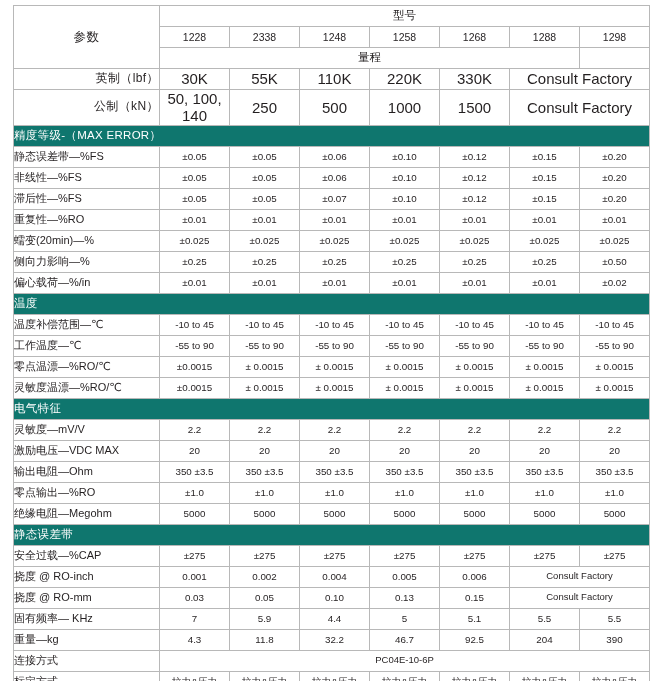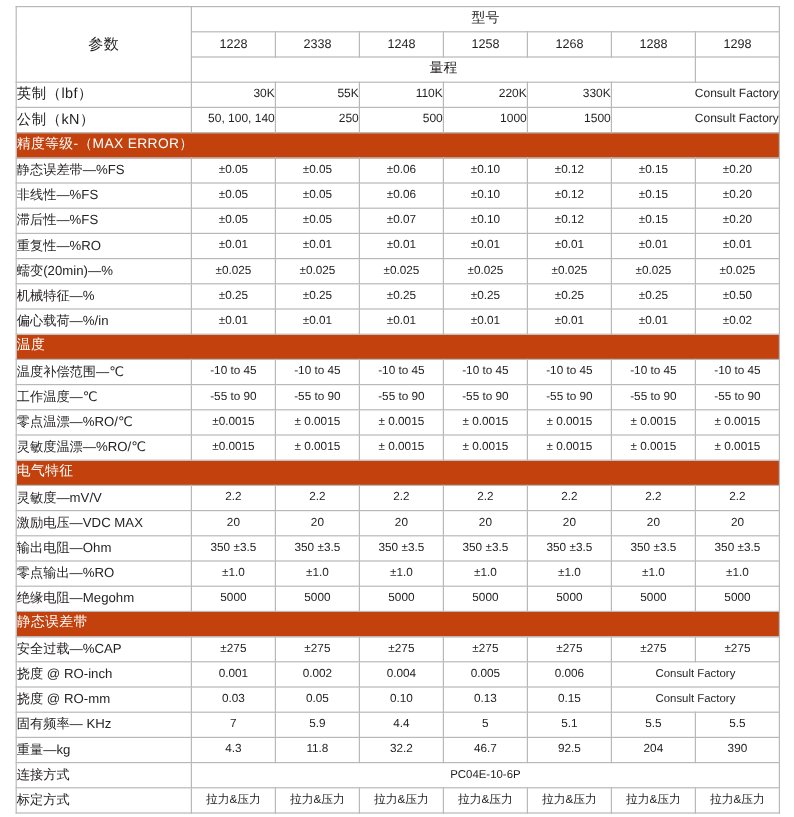--- a/index.html
+++ b/index.html
@@ -60,33 +60,33 @@
     font-size: 10.5px;
     text-align: center;
     height: 24px;
   }
   .hdr-blank { height: 20px; }
 
   
   .cap-label {
     font-size: 12px;
     font-weight: bold;
-    text-align: left;
+    text-align: right;
     height: 35px;
     letter-spacing: 0.4px;
   }
   .cap-val {
-    font-size: 10px;
-    text-align: right;
+    font-size: 15px;
+    text-align: center;
     height: 35px;
   }
 
   
   td.section-bar {
-    background: #c2410c;
+    background: #0f766e;
     color: #ffffff;
     font-size: 11.5px;
     font-weight: bold;
     text-align: left;
     padding-left: 6px;
     height: 20px;
     border: 1px solid #5f7480;
     letter-spacing: 0.3px;
     margin-top: 16px;
   }
@@ -204,21 +204,21 @@
           <td class="row-label">蠕变(20min)—%</td>
           <td class="row-val">±0.025</td>
           <td class="row-val">±0.025</td>
           <td class="row-val">±0.025</td>
           <td class="row-val">±0.025</td>
           <td class="row-val">±0.025</td>
           <td class="row-val">±0.025</td>
           <td class="row-val">±0.025</td>
         </tr>
         <tr>
-          <td class="row-label">机械特征—%</td>
+          <td class="row-label">侧向力影响—%</td>
           <td class="row-val">±0.25</td>
           <td class="row-val">±0.25</td>
           <td class="row-val">±0.25</td>
           <td class="row-val">±0.25</td>
           <td class="row-val">±0.25</td>
           <td class="row-val">±0.25</td>
           <td class="row-val">±0.50</td>
         </tr>
         <tr>
           <td class="row-label">偏心载荷—%/in</td>

